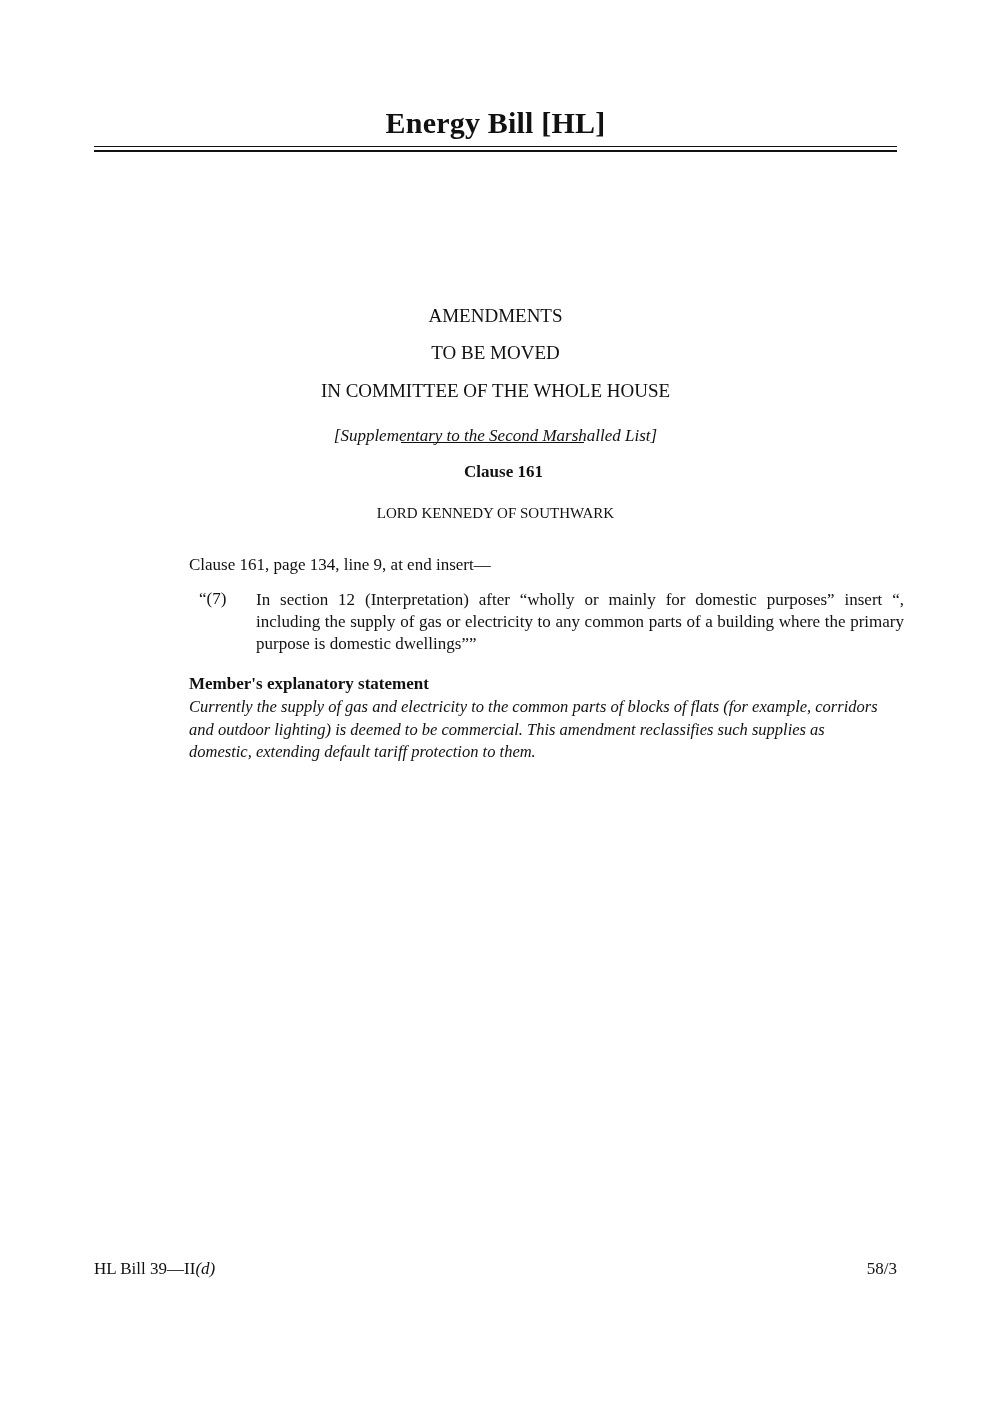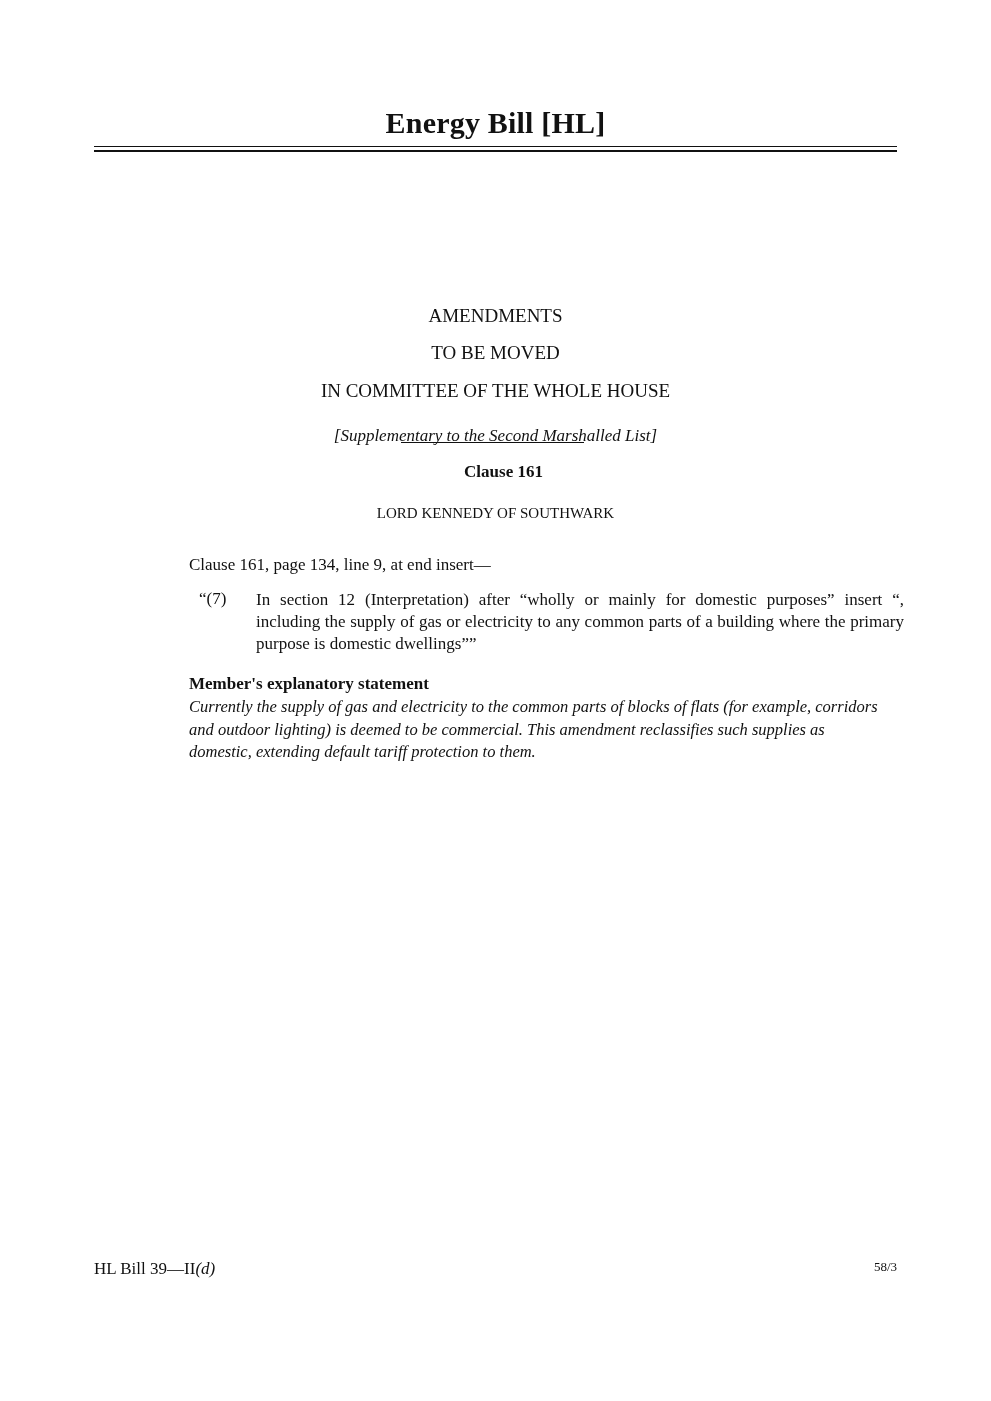--- a/index.html
+++ b/index.html
@@ -44,21 +44,21 @@
       position:absolute; left:189px; top:674px; font-size:17px; font-weight:bold; 
     }
     .stmt-body {
       position:absolute; left:189px; top:696px; width:700px; font-size:16.5px;
       font-style:italic; line-height:22.5px;
     }
     .footer-left {
       position:absolute; left:94px; top:1259px; font-size:17px;
     }
     .footer-right {
-      position:absolute; right:94px; top:1259px; font-size:13px;text-align:center;
+      position:absolute; right:94px; top:1259px; font-size:17px;text-align:center;
     }
     .footer-left i { font-style:italic; }
   </style>
 </head>
 <body>
 
 <div class="title">Energy Bill [HL]</div>
 <div class="rule-thin"></div>
 <div class="rule-thick"></div>
 

